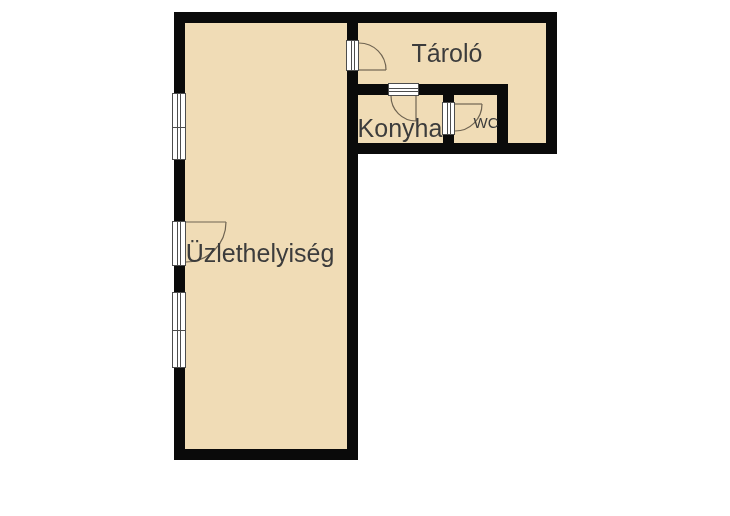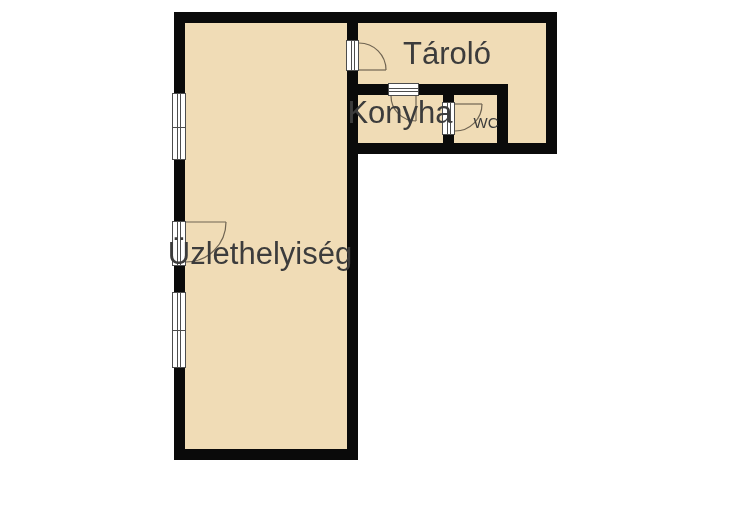--- a/index.html
+++ b/index.html
@@ -34,21 +34,21 @@
   .opening .tick-h{
     position:absolute;left:0;right:0;top:50%;
     height:0;border-top:1px solid #4d4d4d;
   }
   svg.arcs{position:absolute;left:0;top:0;pointer-events:none;}
   svg.arcs path{fill:none;stroke:#6f6452;stroke-width:1.2;}
   .room-label{
     position:absolute;
     transform:translate(-50%,-50%);
     color:#3c3c3c;
-    font-size:31px;
+    font-size:25px;
     white-space:nowrap;
     line-height:1;
   }
   .room-label.small{font-size:15px;}
 </style>
 </head>
 <body>
 
 <div id="plan">
 
@@ -111,16 +111,16 @@
 
     <path d="M 416 96 V 121"></path>
     <path d="M 391 96 A 25 25 0 0 0 416 121"></path>
 
     <path d="M 455 104 H 482"></path>
     <path d="M 482 104 A 27 27 0 0 1 455 131"></path>
   </svg>
 
   <div class="room-label" style="left:260px;top:253px;">Üzlethelyiség</div>
   <div class="room-label" style="left:447px;top:53px;">Tároló</div>
-  <div class="room-label" style="left:400px;top:112px;">Konyha</div>
+  <div class="room-label" style="left:400px;top:128px;">Konyha</div>
   <div class="room-label small" style="left:486px;top:122px;">WC</div>
 
 </div>
 
 </body></html>

